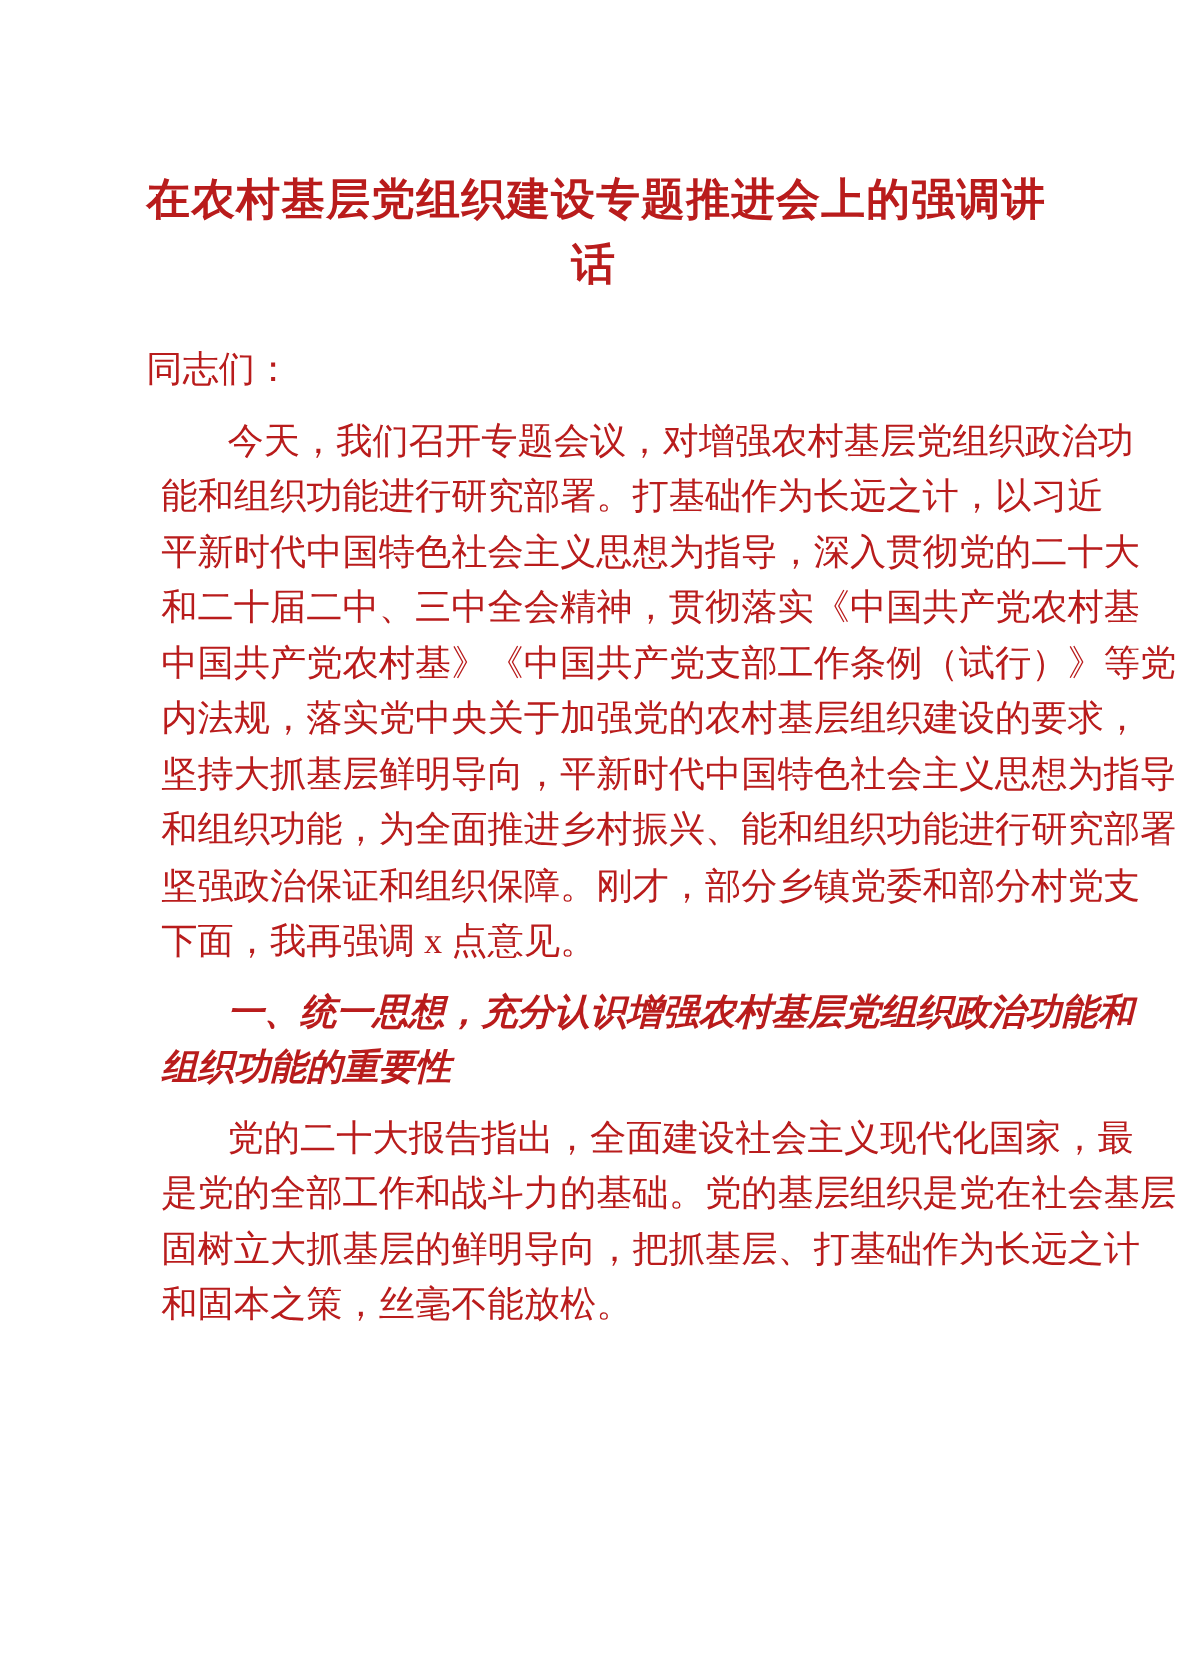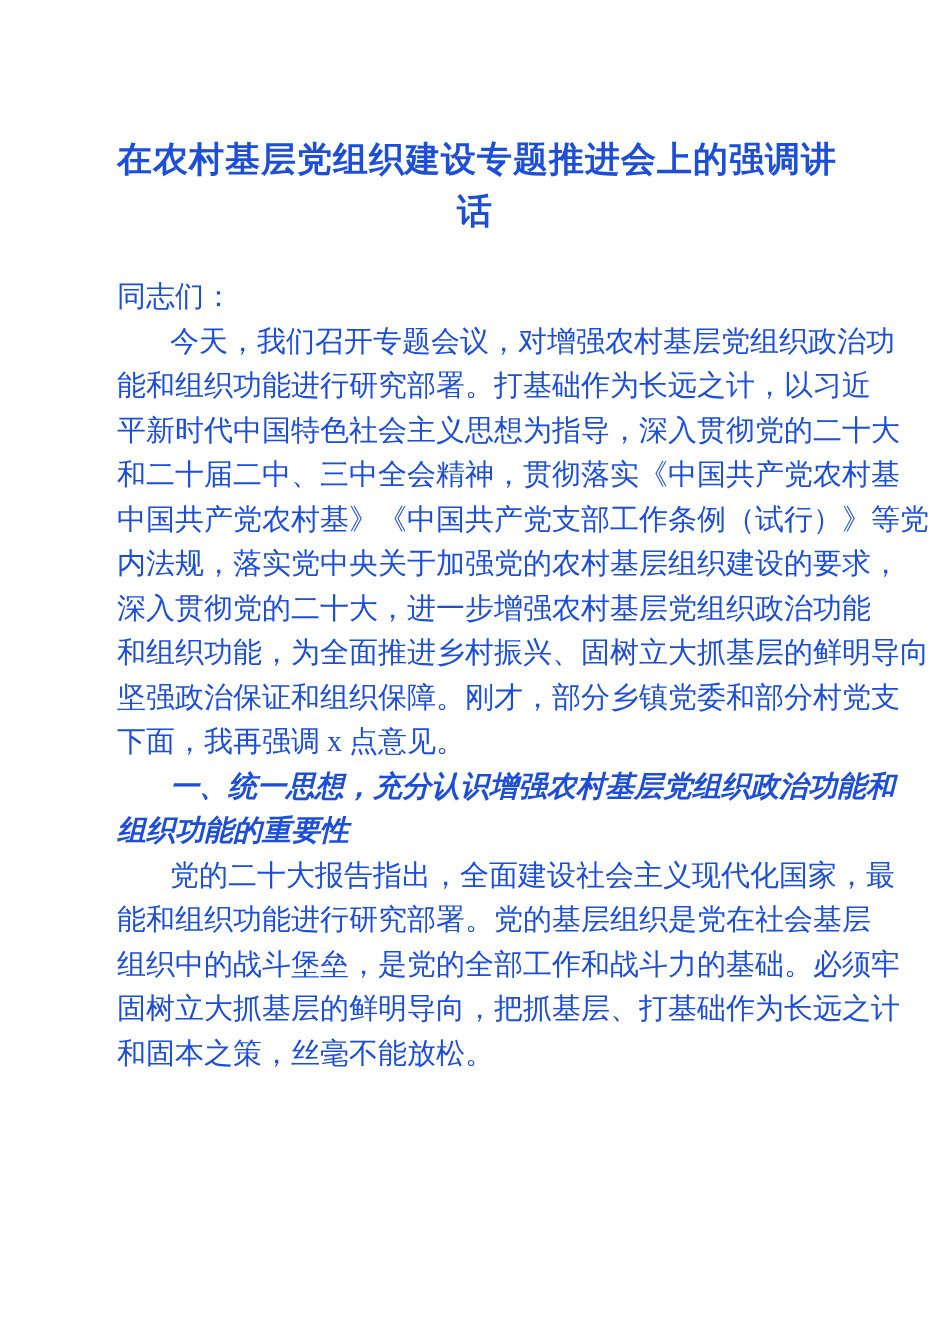--- a/index.html
+++ b/index.html
@@ -5,21 +5,21 @@
   html, body {
     margin: 0;
     padding: 0;
     background: #ffffff;
   }
   .page {
     position: relative;
     width: 950px;
     height: 1344px;
     background: #ffffff;
-    color: #1d4ed8;
+    color: #b91c1c;
     overflow: hidden;
   }
   .content {
     width: 716px;
     margin-left: 117px;
   }
   
   .title {
     margin: 134px 0 0 0;
     font-family: "Liberation Serif", "DejaVu Serif", serif;
@@ -32,21 +32,21 @@
   
   .body-text {
     font-family: "Liberation Serif", "DejaVu Serif", serif;
     font-size: 29px;
     line-height: 44.5px;
   }
   .salutation {
     margin-top: 36px;
   }
   .paragraph {
-    margin: 0;
+    margin: 12px;
   }
   .line {
     white-space: nowrap;
   }
   .line.indent {
     padding-left: 53px;
   }
   
   .heading .line {
     font-family: "Liberation Sans", "DejaVu Sans", sans-serif;
@@ -67,33 +67,32 @@
 
     <div class="body-text salutation line">同志们：</div>
 
     <div class="body-text paragraph">
         <div class="line indent">今天，我们召开专题会议，对增强农村基层党组织政治功</div>
         <div class="line">能和组织功能进行研究部署。打基础作为长远之计，以习近</div>
         <div class="line">平新时代中国特色社会主义思想为指导，深入贯彻党的二十大</div>
         <div class="line">和二十届二中、三中全会精神，贯彻落实《中国共产党农村基</div>
         <div class="line">中国共产党农村基》《中国共产党支部工作条例（试行）》等党</div>
         <div class="line">内法规，落实党中央关于加强党的农村基层组织建设的要求，</div>
-        <div class="line">深入贯彻党的二十大，进一步增强农村基层党组织政治功能</div>
-        <div class="line">和组织功能，为全面推进乡村振兴、固树立大抓基层的鲜明导向</div>
+        <div class="line">坚持大抓基层鲜明导向，平新时代中国特色社会主义思想为指导</div>
+        <div class="line">和组织功能，为全面推进乡村振兴、能和组织功能进行研究部署</div>
         <div class="line">坚强政治保证和组织保障。刚才，部分乡镇党委和部分村党支</div>
         <div class="line">下面，我再强调 x 点意见。</div>
       </div>
 
     <div class="body-text paragraph heading">
         <div class="line indent">一、统一思想，充分认识增强农村基层党组织政治功能和</div>
         <div class="line">组织功能的重要性</div>
       </div>
 
     <div class="body-text paragraph">
         <div class="line indent">党的二十大报告指出，全面建设社会主义现代化国家，最</div>
-        <div class="line">能和组织功能进行研究部署。党的基层组织是党在社会基层</div>
-        <div class="line">组织中的战斗堡垒，是党的全部工作和战斗力的基础。必须牢</div>
+        <div class="line">是党的全部工作和战斗力的基础。党的基层组织是党在社会基层</div>
         <div class="line">固树立大抓基层的鲜明导向，把抓基层、打基础作为长远之计</div>
         <div class="line">和固本之策，丝毫不能放松。</div>
       </div>
 
   </div>
 </div>
 
 </body></html>

